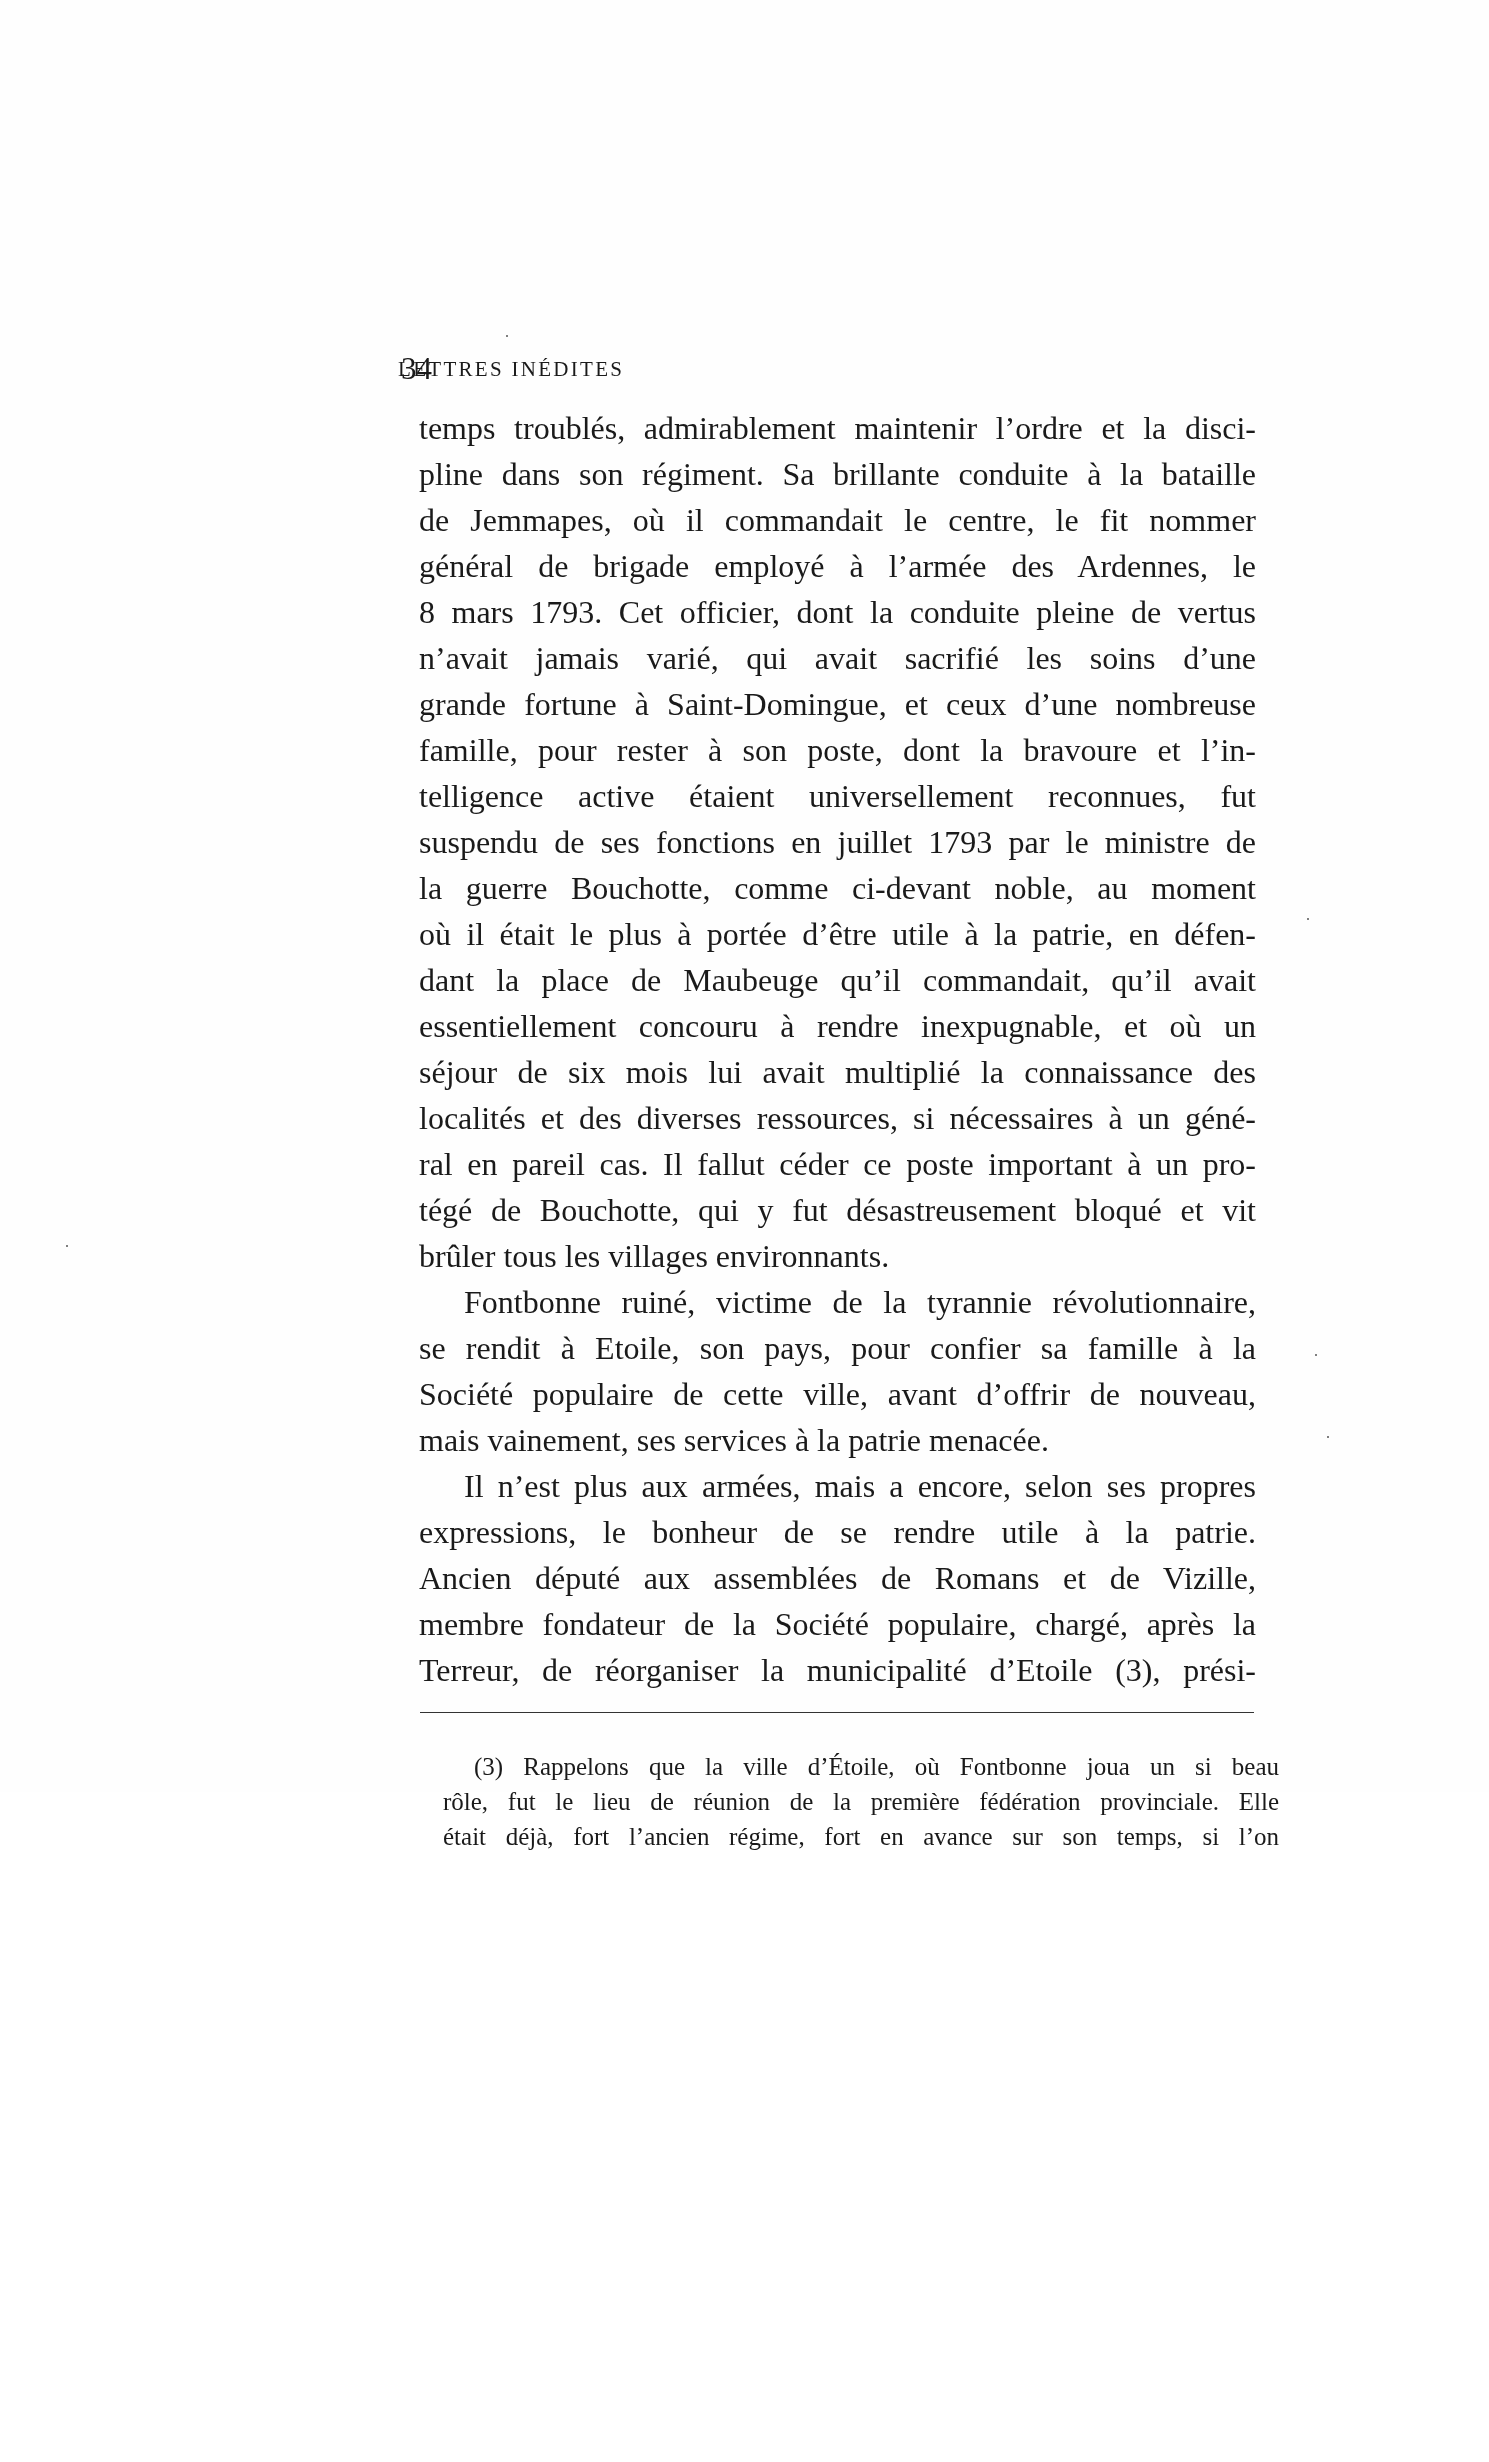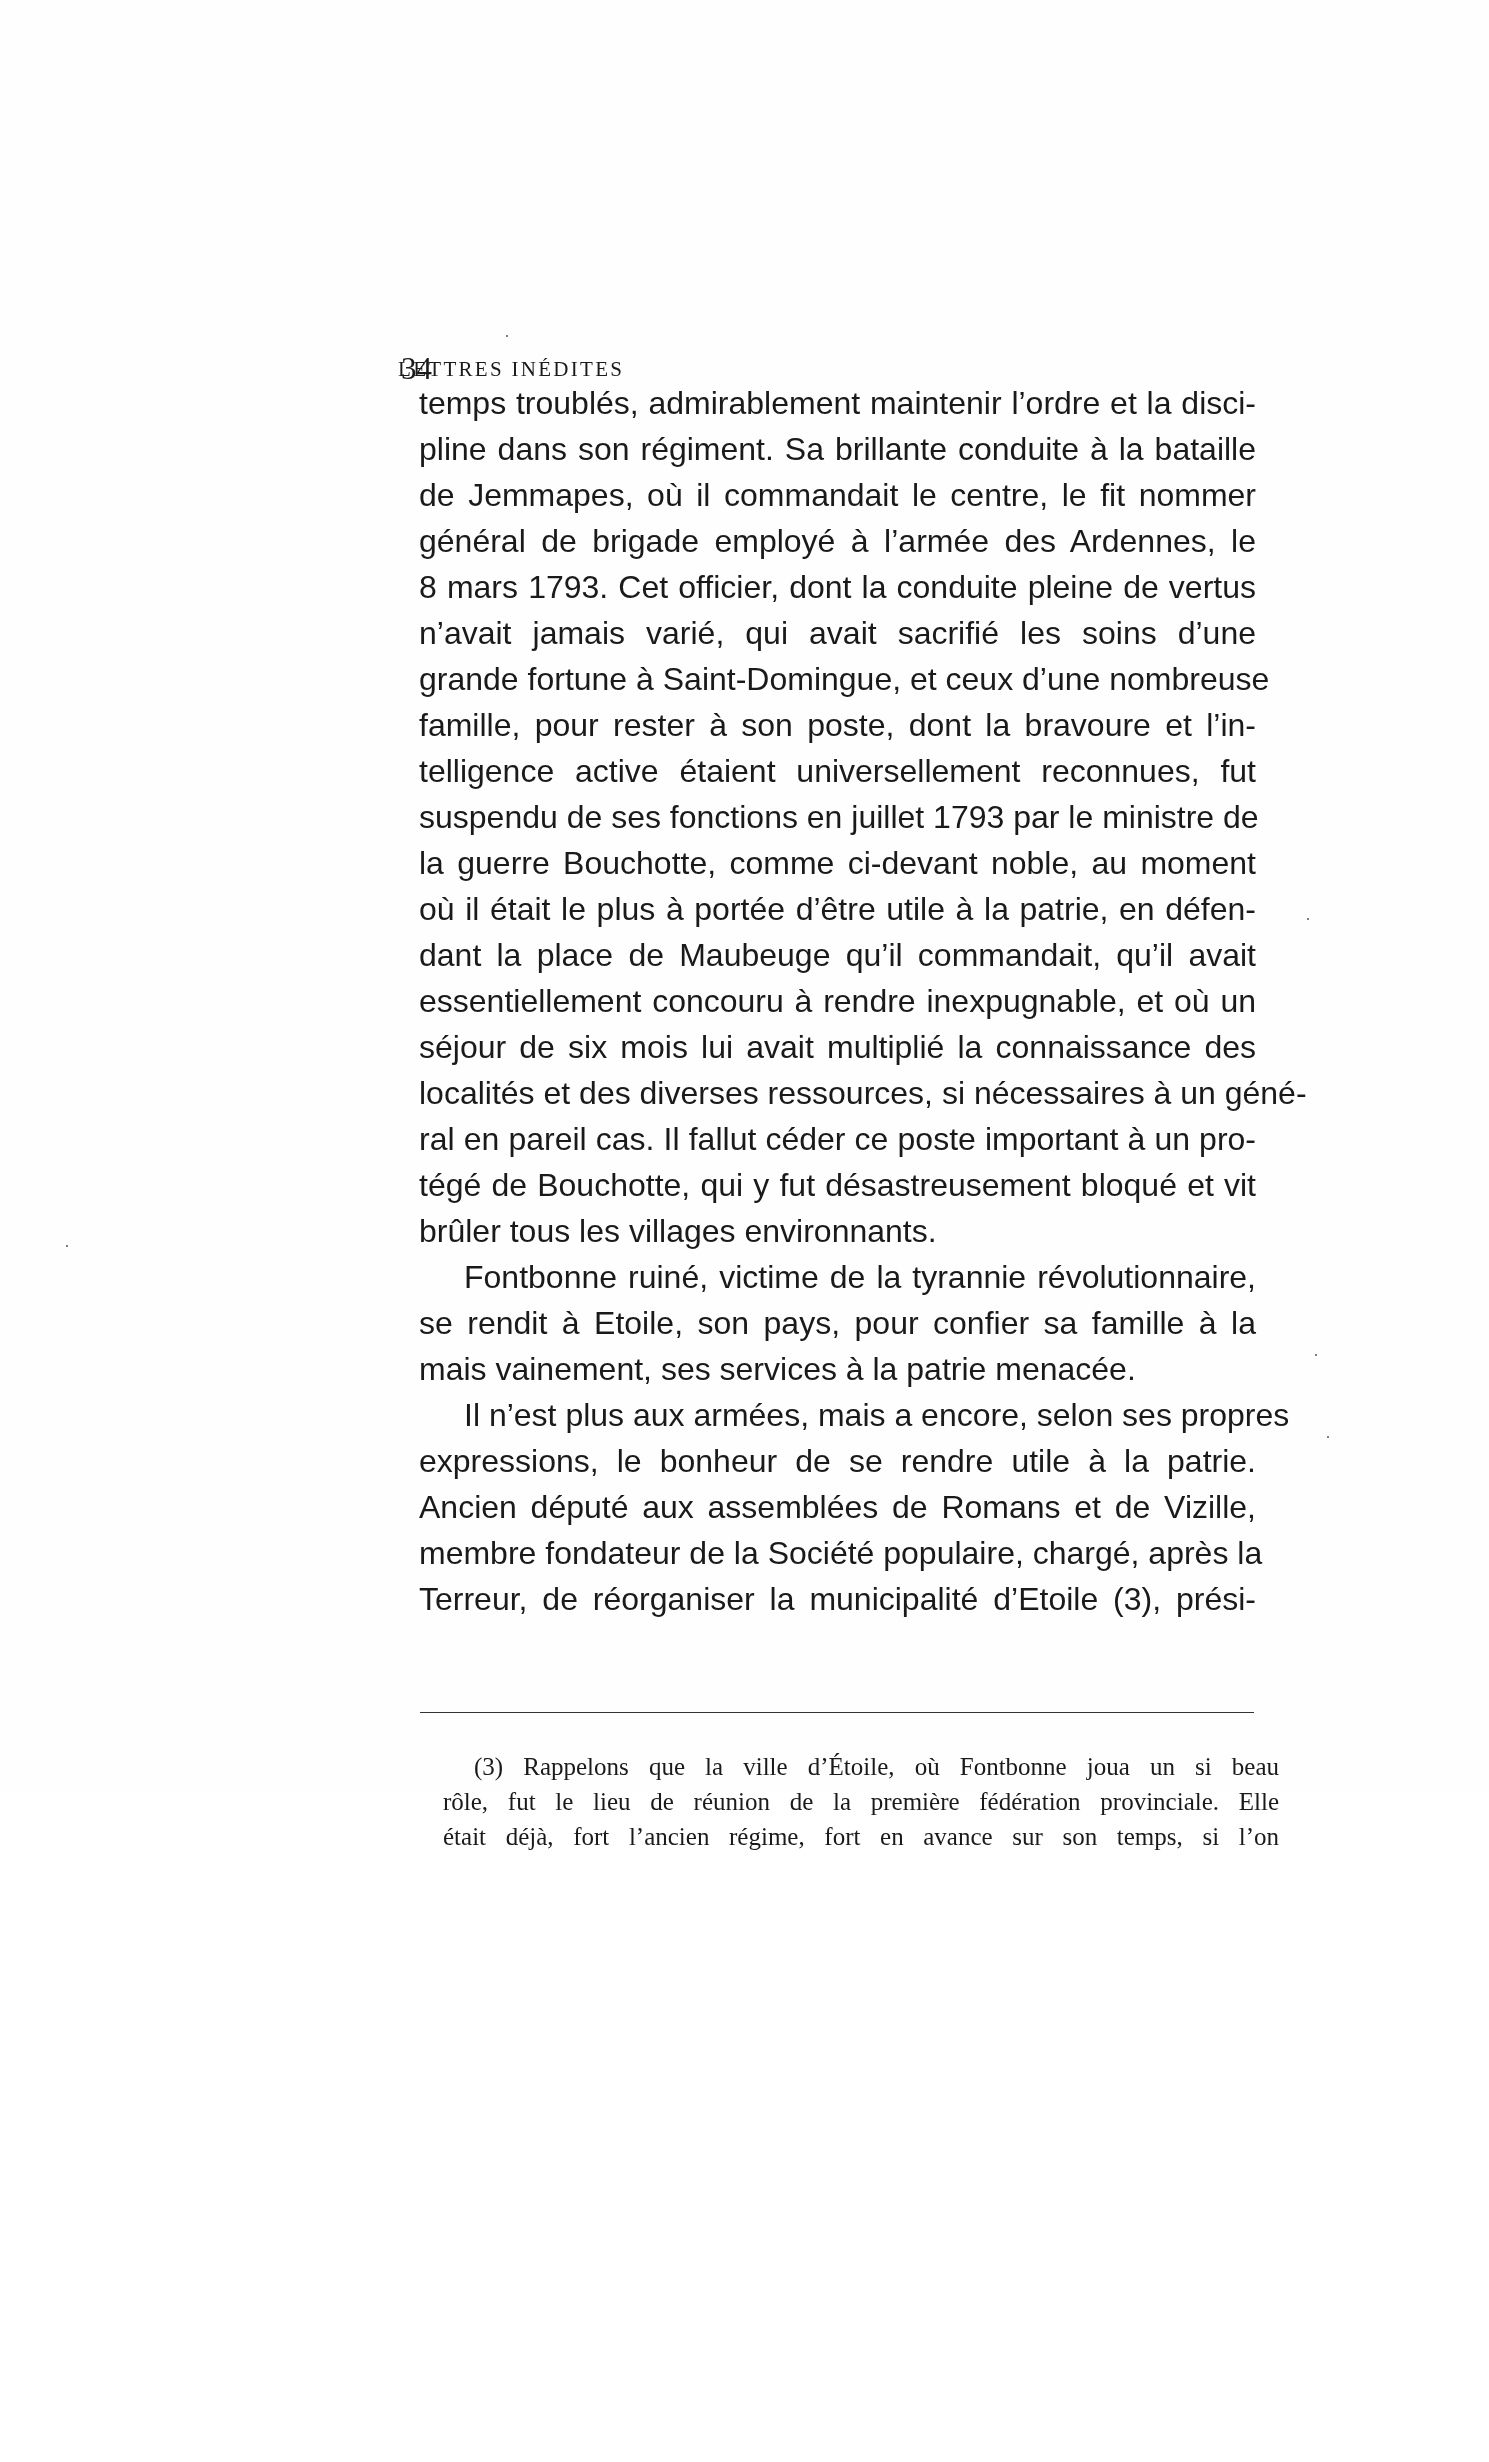--- a/index.html
+++ b/index.html
@@ -1,21 +1,21 @@
 <!DOCTYPE html>
 <html style="font-size:12.5px"><head>
 <meta charset="utf-8">
 <style>
   html, body { margin:0; padding:0; background:#ffffff; }
   body { width:1490px; height:2462px; position:relative; overflow:hidden; color:#1a1a1a; }
   .page { position:absolute; left:0; top:0; width:1490px; height:1792px; background:#fefefe; }
   .header { position:absolute; left:398px; top:349px; width:859px; height:39px; font-family:"Liberation Serif", "DejaVu Serif", serif; }
   .page-num { position:absolute; left:3.1px; top:0; font-size:31px; line-height:39px; }
   .running-title { position:absolute; left:0; right:0; top:4.7px; font-size:21px; letter-spacing:2.3px; line-height:31px; }
-  .body-text { position:absolute; left:419px; top:380px; width:837px; font-family:Liberation Sans, sans-serif; font-size:32px; }
+  .body-text { position:absolute; left:419px; top:405px; width:837px; font-family:Liberation Serif, serif; font-size:32px; }
   .line { height:46px; line-height:46px; white-space:nowrap; text-align:justify; text-align-last:justify; }
   .line.last { text-align-last:left; }
   .line.indent { padding-left:45px; }
   .rule { position:absolute; left:420px; top:1712px; width:834px; height:0; border-top:1.6px solid #333; }
   .footnotes { position:absolute; left:443px; top:1749px; width:836px; font-family:"Liberation Serif", "DejaVu Serif", serif; font-size:25px; }
   .fline { height:35px; line-height:35px; white-space:nowrap; text-align:justify; text-align-last:justify; }
   .fline.indent { padding-left:31px; }
   .speck { position:absolute; width:2.3px; height:2.3px; background:#555; border-radius:50%; }
 </style>
 </head>
@@ -43,20 +43,21 @@
     <div class="line">où il était le plus à portée d’être utile à la patrie, en défen-</div>
     <div class="line">dant la place de Maubeuge qu’il commandait, qu’il avait</div>
     <div class="line">essentiellement concouru à rendre inexpugnable, et où un</div>
     <div class="line">séjour de six mois lui avait multiplié la connaissance des</div>
     <div class="line">localités et des diverses ressources, si nécessaires à un géné-</div>
     <div class="line">ral en pareil cas. Il fallut céder ce poste important à un pro-</div>
     <div class="line">tégé de Bouchotte, qui y fut désastreusement bloqué et vit</div>
     <div class="line last">brûler tous les villages environnants.</div>
     <div class="line indent">Fontbonne ruiné, victime de la tyrannie révolutionnaire,</div>
     <div class="line">se rendit à Etoile, son pays, pour confier sa famille à la</div>
+    <div class="line">Société populaire de cette ville, avant d’offrir de nouveau,</div>
     <div class="line last">mais vainement, ses services à la patrie menacée.</div>
     <div class="line indent">Il n’est plus aux armées, mais a encore, selon ses propres</div>
     <div class="line">expressions, le bonheur de se rendre utile à la patrie.</div>
     <div class="line">Ancien député aux assemblées de Romans et de Vizille,</div>
     <div class="line">membre fondateur de la Société populaire, chargé, après la</div>
     <div class="line">Terreur, de réorganiser la municipalité d’Etoile (3), prési-</div>
   </div>
 
   <div class="rule"></div>
 

